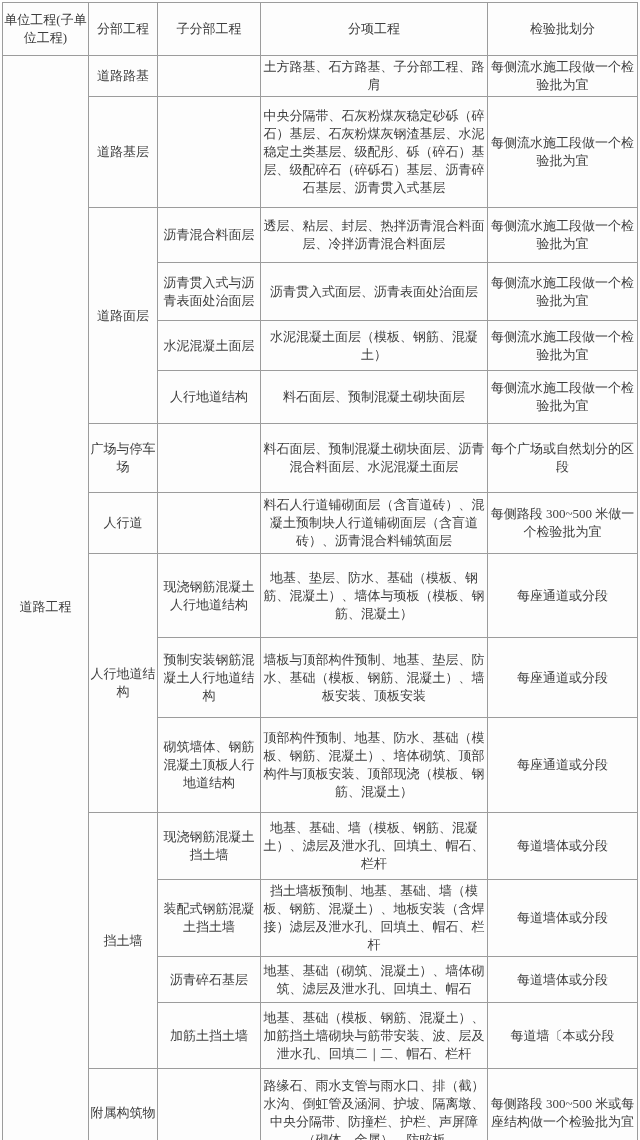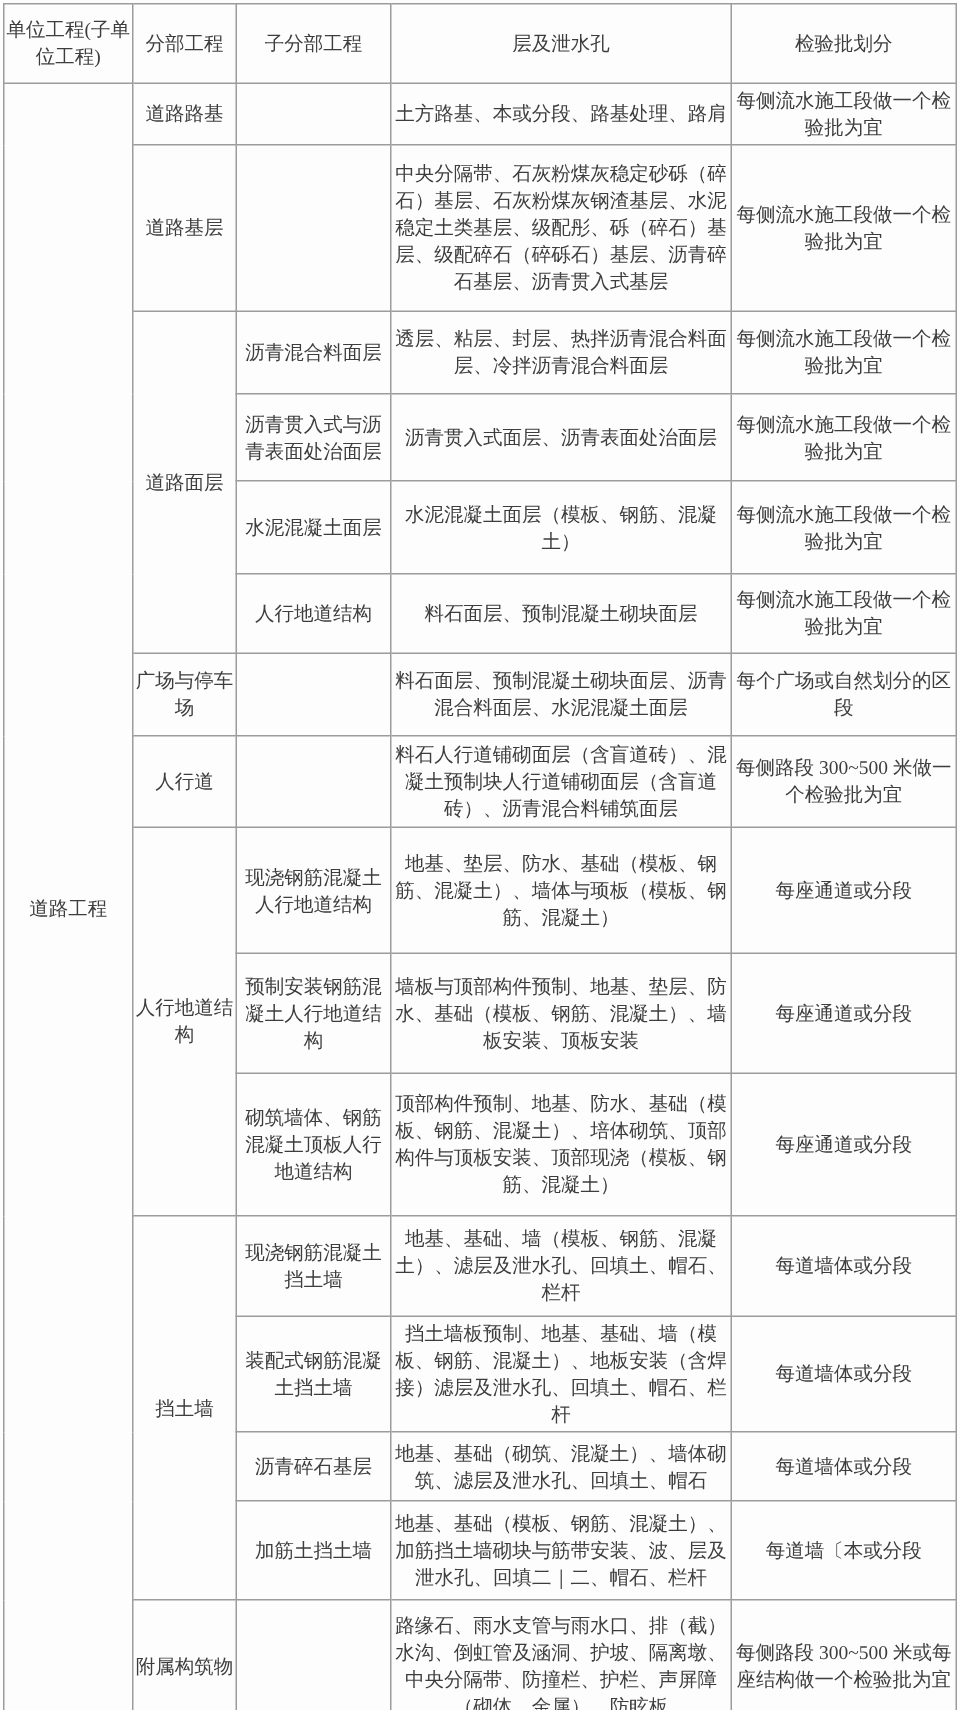--- a/index.html
+++ b/index.html
@@ -43,29 +43,29 @@
       <col class="c3">
       <col class="c4">
       <col class="c5">
     </colgroup>
 
   <tbody>
       <tr style="height:53px">
     <th>单位工程(子单位工程)</th>
     <th>分部工程</th>
     <th>子分部工程</th>
-    <th>层及泄水孔</th>
+    <th>分项工程</th>
     <th>检验批划分</th>
   </tr>
 
   <tr style="height:41px">
     <td rowspan="16">道路工程</td>
     <td>道路路基</td>
     <td></td>
-    <td>土方路基、本或分段、路基处理、路肩</td>
+    <td>土方路基、石方路基、子分部工程、路肩</td>
     <td>每侧流水施工段做一个检验批为宜</td>
   </tr>
 
   <tr style="height:111px">
     <td>道路基层</td>
     <td></td>
     <td>中央分隔带、石灰粉煤灰稳定砂砾（碎石）基层、石灰粉煤灰钢渣基层、水泥稳定土类基层、级配彤、砾（碎石）基层、级配碎石（碎砾石）基层、沥青碎石基层、沥青贯入式基层</td>
     <td>每侧流水施工段做一个检验批为宜</td>
   </tr>
 
@@ -73,32 +73,32 @@
     <td rowspan="4">道路面层</td>
     <td>沥青混合料面层</td>
     <td>透层、粘层、封层、热拌沥青混合料面层、冷拌沥青混合料面层</td>
     <td>每侧流水施工段做一个检验批为宜</td>
   </tr>
   <tr style="height:58px">
     <td>沥青贯入式与沥青表面处治面层</td>
     <td>沥青贯入式面层、沥青表面处治面层</td>
     <td>每侧流水施工段做一个检验批为宜</td>
   </tr>
-  <tr style="height:62px">
+  <tr style="height:50px">
     <td>水泥混凝土面层</td>
     <td>水泥混凝土面层（模板、钢筋、混凝土）</td>
     <td>每侧流水施工段做一个检验批为宜</td>
   </tr>
   <tr style="height:53px">
     <td>人行地道结构</td>
     <td>料石面层、预制混凝土砌块面层</td>
     <td>每侧流水施工段做一个检验批为宜</td>
   </tr>
 
-  <tr style="height:55px">
+  <tr style="height:69px">
     <td>广场与停车场</td>
     <td></td>
     <td>料石面层、预制混凝土砌块面层、沥青混合料面层、水泥混凝土面层</td>
     <td>每个广场或自然划分的区段</td>
   </tr>
 
   <tr style="height:61px">
     <td>人行道</td>
     <td></td>
     <td>料石人行道铺砌面层（含盲道砖）、混凝土预制块人行道铺砌面层（含盲道砖）、沥青混合料铺筑面层</td>

